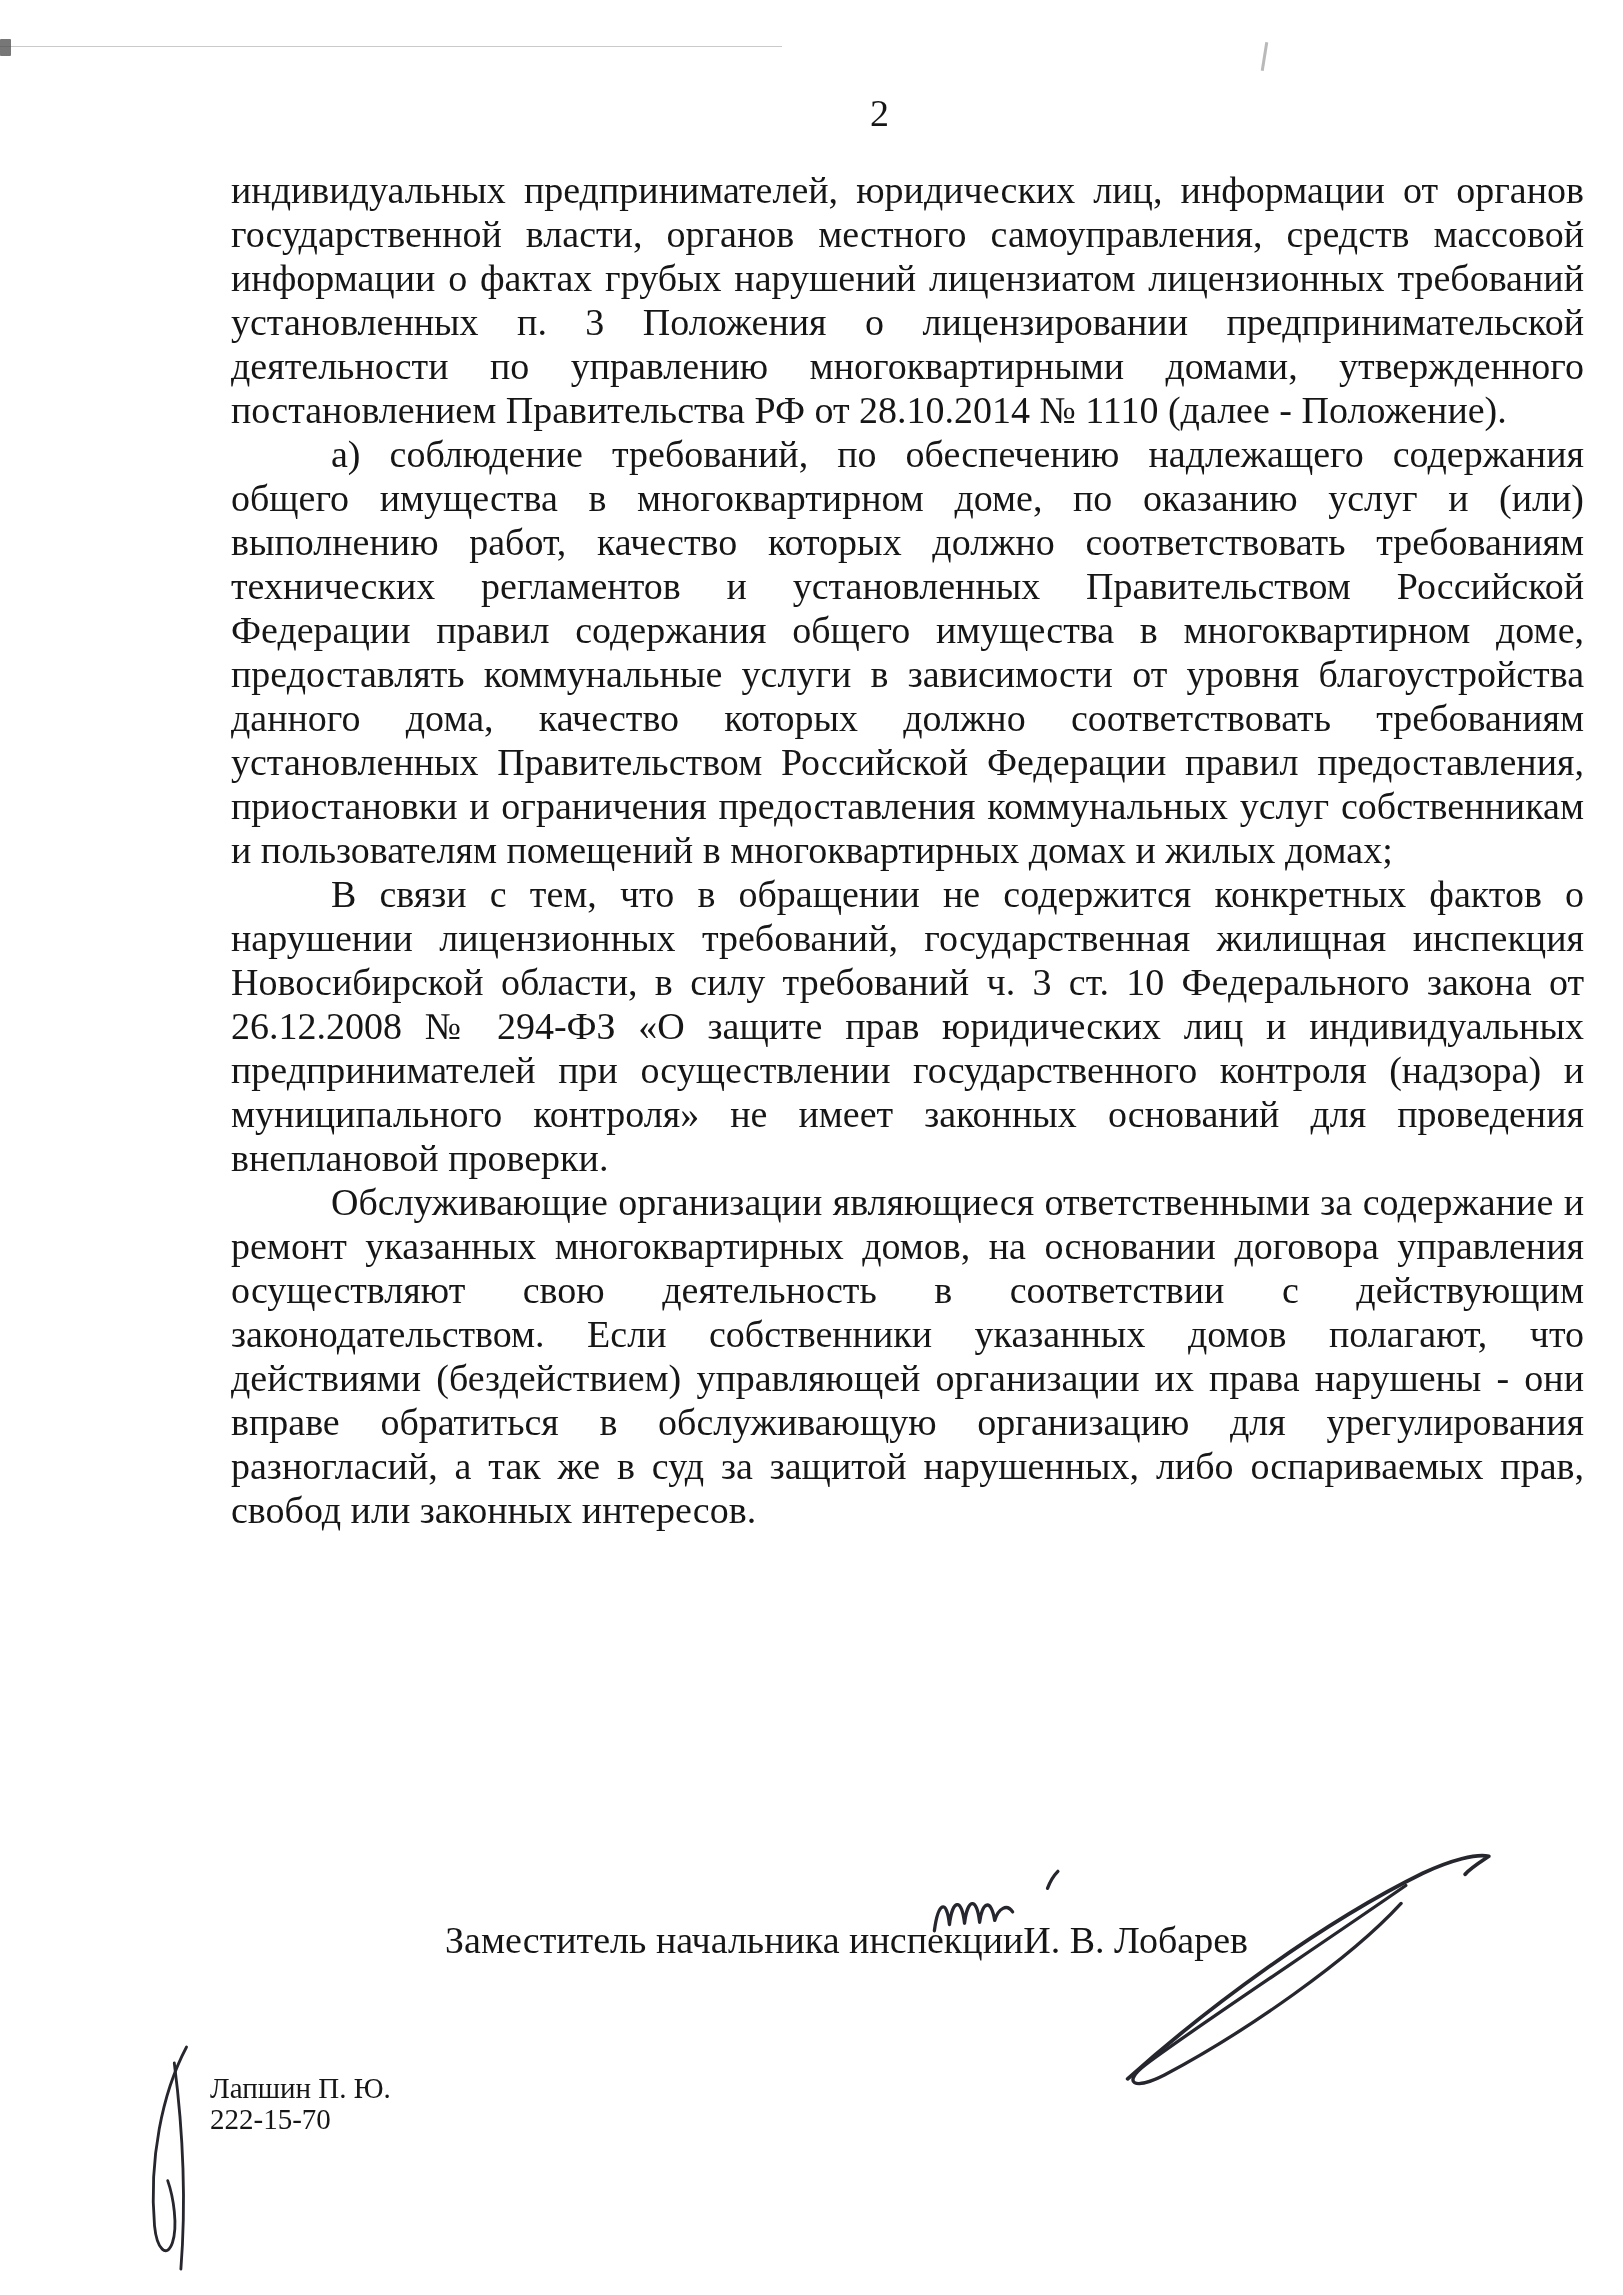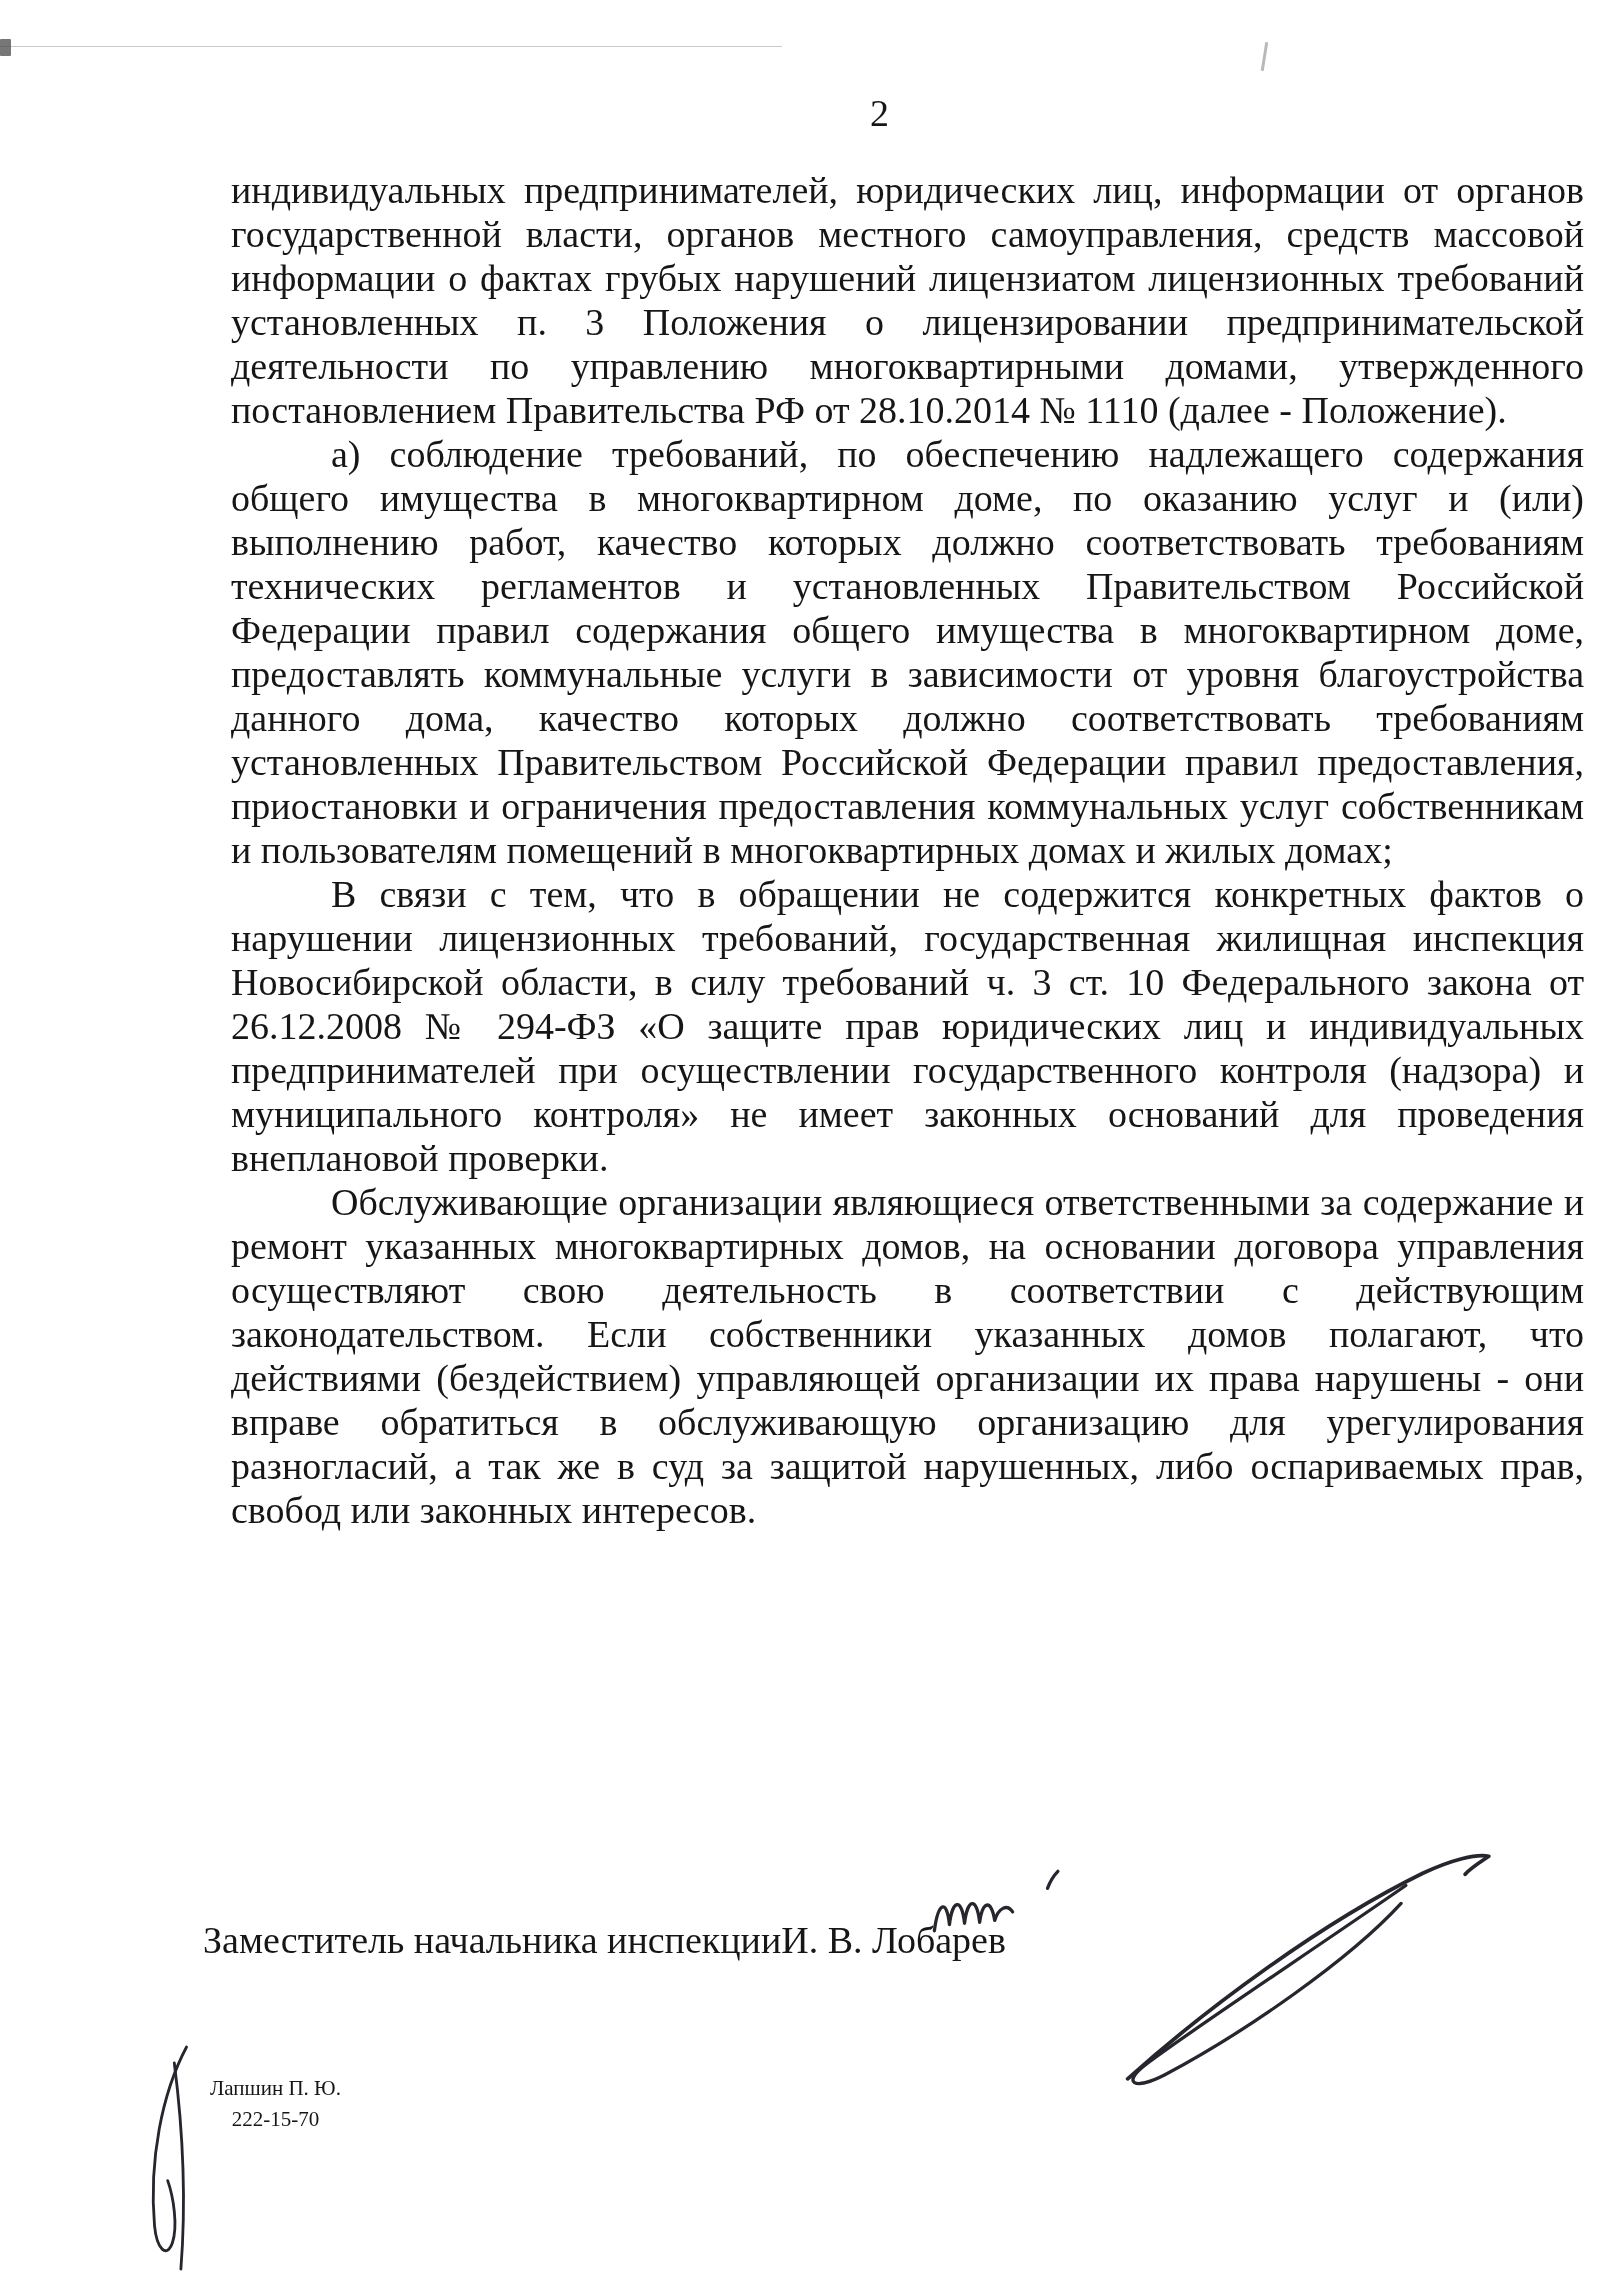--- a/index.html
+++ b/index.html
@@ -31,31 +31,31 @@
     position:absolute;left:203px;top:168px;width:1353px;
     font-size:38px;line-height:44px;
     text-align:justify;
     margin-left:28px;
   }
   .content p{margin:0;padding:0;}
   .content p.indent{text-indent:100px;}
   
   .sig-row{
     position:absolute;left:203px;top:1919px;width:1287px;
-    display:flex;justify-content:flex-start;align-items:baseline;
+    display:flex;justify-content:center;align-items:baseline;
     font-size:38px;line-height:43px;
   }
   
   .signature-svg{position:absolute;left:924px;top:1828px;width:594px;height:264px;}
   .paraph-svg{position:absolute;left:131px;top:2041px;width:80px;height:236px;}
   .handwriting path{fill:none;stroke:var(--ink);stroke-linecap:round;stroke-linejoin:round;}
   
   .executor{
     position:absolute;left:210px;top:2073px;
-    font-size:21px;line-height:31px;text-align:center;
+    font-size:29px;line-height:31px;
   }
 </style>
 </head>
 <body>
 
 <div class="page">
 
   <div class="artifact artifact-top-line"></div>
   <div class="artifact artifact-top-corner"></div>
   <div class="artifact artifact-top-tick"></div>

